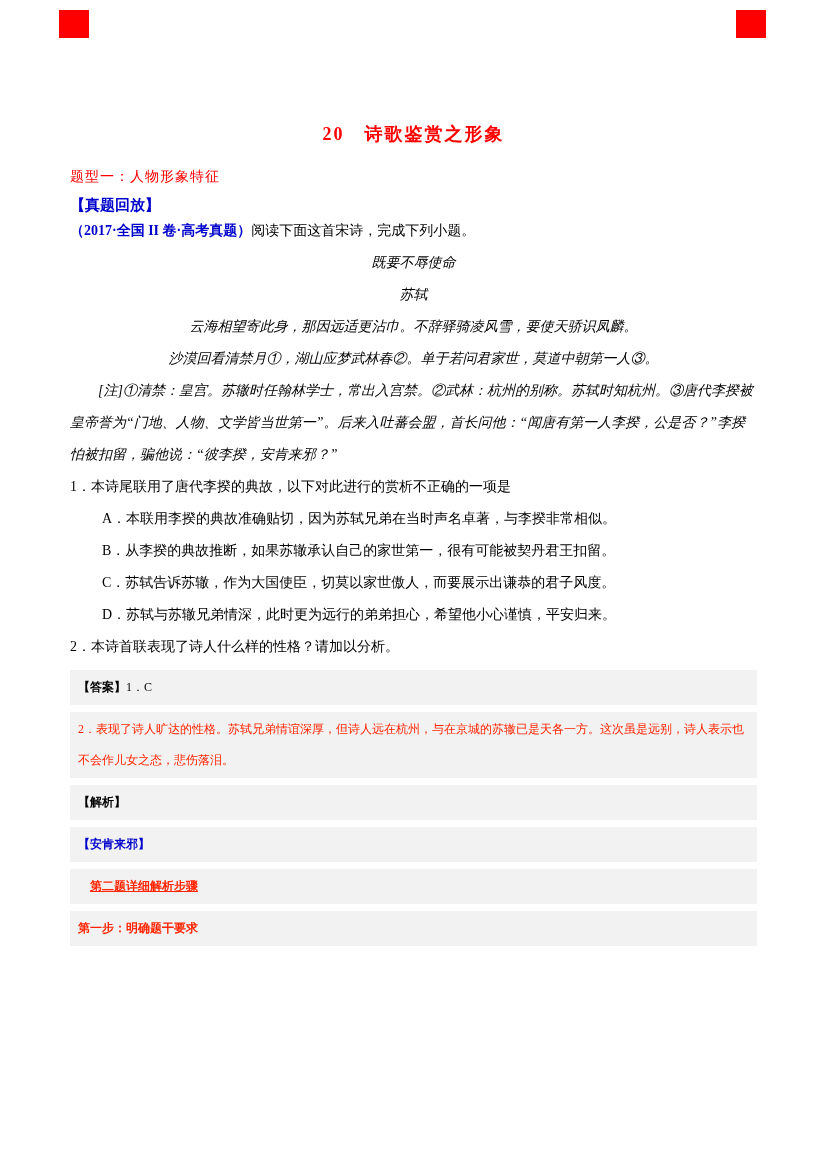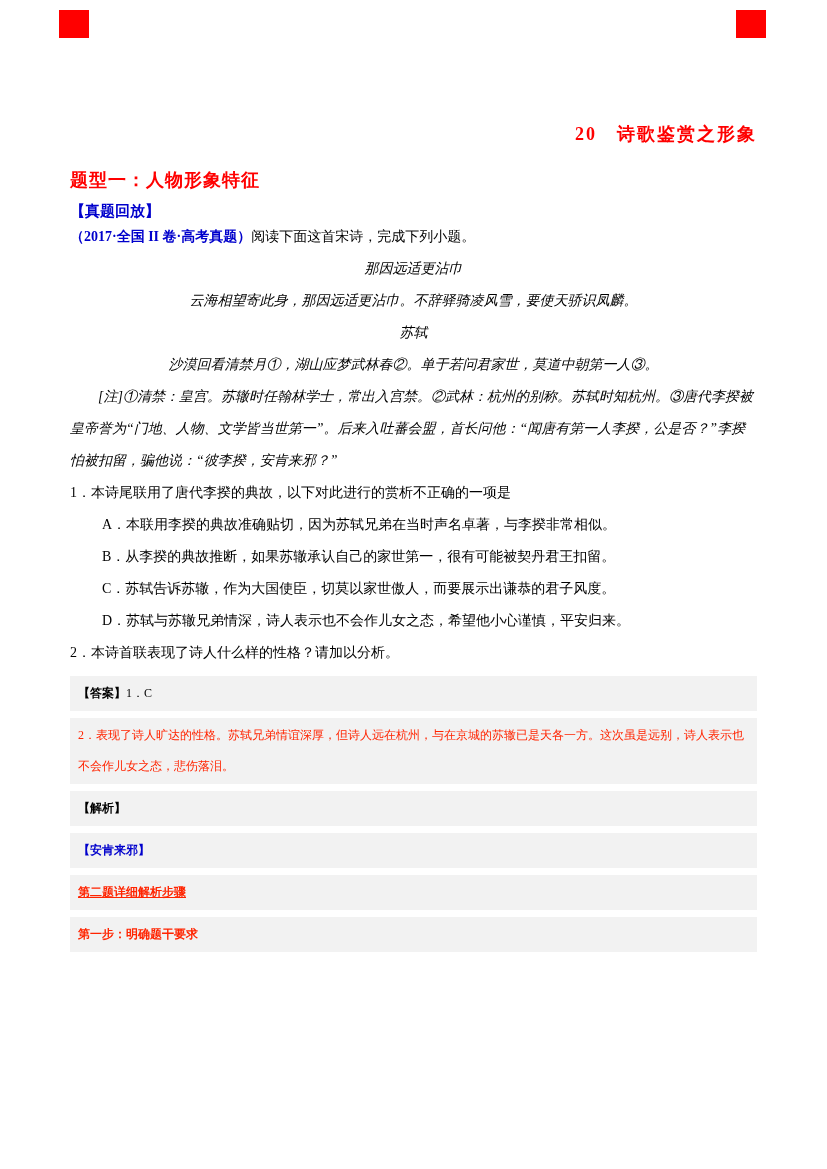--- a/index.html
+++ b/index.html
@@ -25,31 +25,31 @@
   .corner-mark.right { right: 61px; }
   .content { padding: 106px 70px 0 70px; }
 
   .doc-header {
     color: #17375E;
     font-weight: bold;
     font-size: 17px;
     letter-spacing: 1px;
   }
   .doc-title {
-    text-align: right;
+    text-align: center;
     color: #ff0000;
     font-weight: bold;
     font-size: 18px;
     margin-top: 16px;
     letter-spacing: 2px;
   }
   .section-heading {
     color: #ff0000;
-    font-weight: bold;
-    font-size: 18px;
+    font-weight: normal;
+    font-size: 14px;
     margin-top: 22px;
     letter-spacing: 1px;
   }
   .label-blue {
     color: #0000CC;
     font-weight: bold;
     font-size: 15px;
     margin-top: 10px;
   }
   p.body-line { font-size: 14px; line-height: 32px; }
@@ -64,21 +64,21 @@
 
   .shade {
     background: #F2F2F2;
     padding: 2px 8px;
     margin-top: 7px;
   }
   .shade p { font-size: 12px; line-height: 31px; }
   .red-text { color: #FF2400; }
   .bold { font-weight: bold; }
   .blue-label-inline { color: #0000CC; font-weight: bold; font-size: 15px; }
-  .underline { text-decoration: underline; }
+  .underline { text-decoration: underline; margin-left: 12px; }
 </style>
 </head>
 <body>
 
 <div class="page">
 
   <div class="corner-mark left"></div>
   <div class="corner-mark right"></div>
 
   <div class="content">
@@ -87,33 +87,33 @@
     <div class="doc-title">20　诗歌鉴赏之形象</div>
 
     <div class="section-heading">题型一：人物形象特征</div>
 
     <div class="label-blue">【真题回放】</div>
 
     <p class="body-line source-line">
       <span class="source-blue">（2017·全国 II 卷·高考真题）</span><span>阅读下面这首宋诗，完成下列小题。</span>
     </p>
 
-    <p class="body-line centered kai">那因远适更沾巾</p>
+    <p class="body-line centered kai">既要不辱使命</p>
+    <p class="body-line centered kai">苏轼</p>
     <p class="body-line centered kai">云海相望寄此身，那因远适更沾巾。不辞驿骑凌风雪，要使天骄识凤麟。</p>
-    <p class="body-line centered kai">苏轼</p>
     <p class="body-line centered kai">沙漠回看清禁月①，湖山应梦武林春②。单于若问君家世，莫道中朝第一人③。</p>
 
     <p class="body-line kai note-para">[注]①清禁：皇宫。苏辙时任翰林学士，常出入宫禁。②武林：杭州的别称。苏轼时知杭州。③唐代李揆被皇帝誉为“门地、人物、文学皆当世第一”。后来入吐蕃会盟，首长问他：“闻唐有第一人李揆，公是否？”李揆怕被扣留，骗他说：“彼李揆，安肯来邪？”</p>
 
     <p class="body-line">1．本诗尾联用了唐代李揆的典故，以下对此进行的赏析不正确的一项是</p>
     <div class="options">
       <p class="body-line">A．本联用李揆的典故准确贴切，因为苏轼兄弟在当时声名卓著，与李揆非常相似。</p>
       <p class="body-line">B．从李揆的典故推断，如果苏辙承认自己的家世第一，很有可能被契丹君王扣留。</p>
       <p class="body-line">C．苏轼告诉苏辙，作为大国使臣，切莫以家世傲人，而要展示出谦恭的君子风度。</p>
-      <p class="body-line">D．苏轼与苏辙兄弟情深，诗人表示也不会作儿女之态，希望他小心谨慎，平安归来。</p>
+      <p class="body-line">D．苏轼与苏辙兄弟情深，此时更为远行的弟弟担心，希望他小心谨慎，平安归来。</p>
     </div>
     <p class="body-line">2．本诗首联表现了诗人什么样的性格？请加以分析。</p>
 
     <div class="shade">
       <p><span class="bold">【答案】</span><span>1．C</span></p>
     </div>
 
     <div class="shade">
       <p class="red-text">2．表现了诗人旷达的性格。苏轼兄弟情谊深厚，但诗人远在杭州，与在京城的苏辙已是天各一方。这次虽是远别，诗人表示也不会作儿女之态，悲伤落泪。</p>
     </div>

